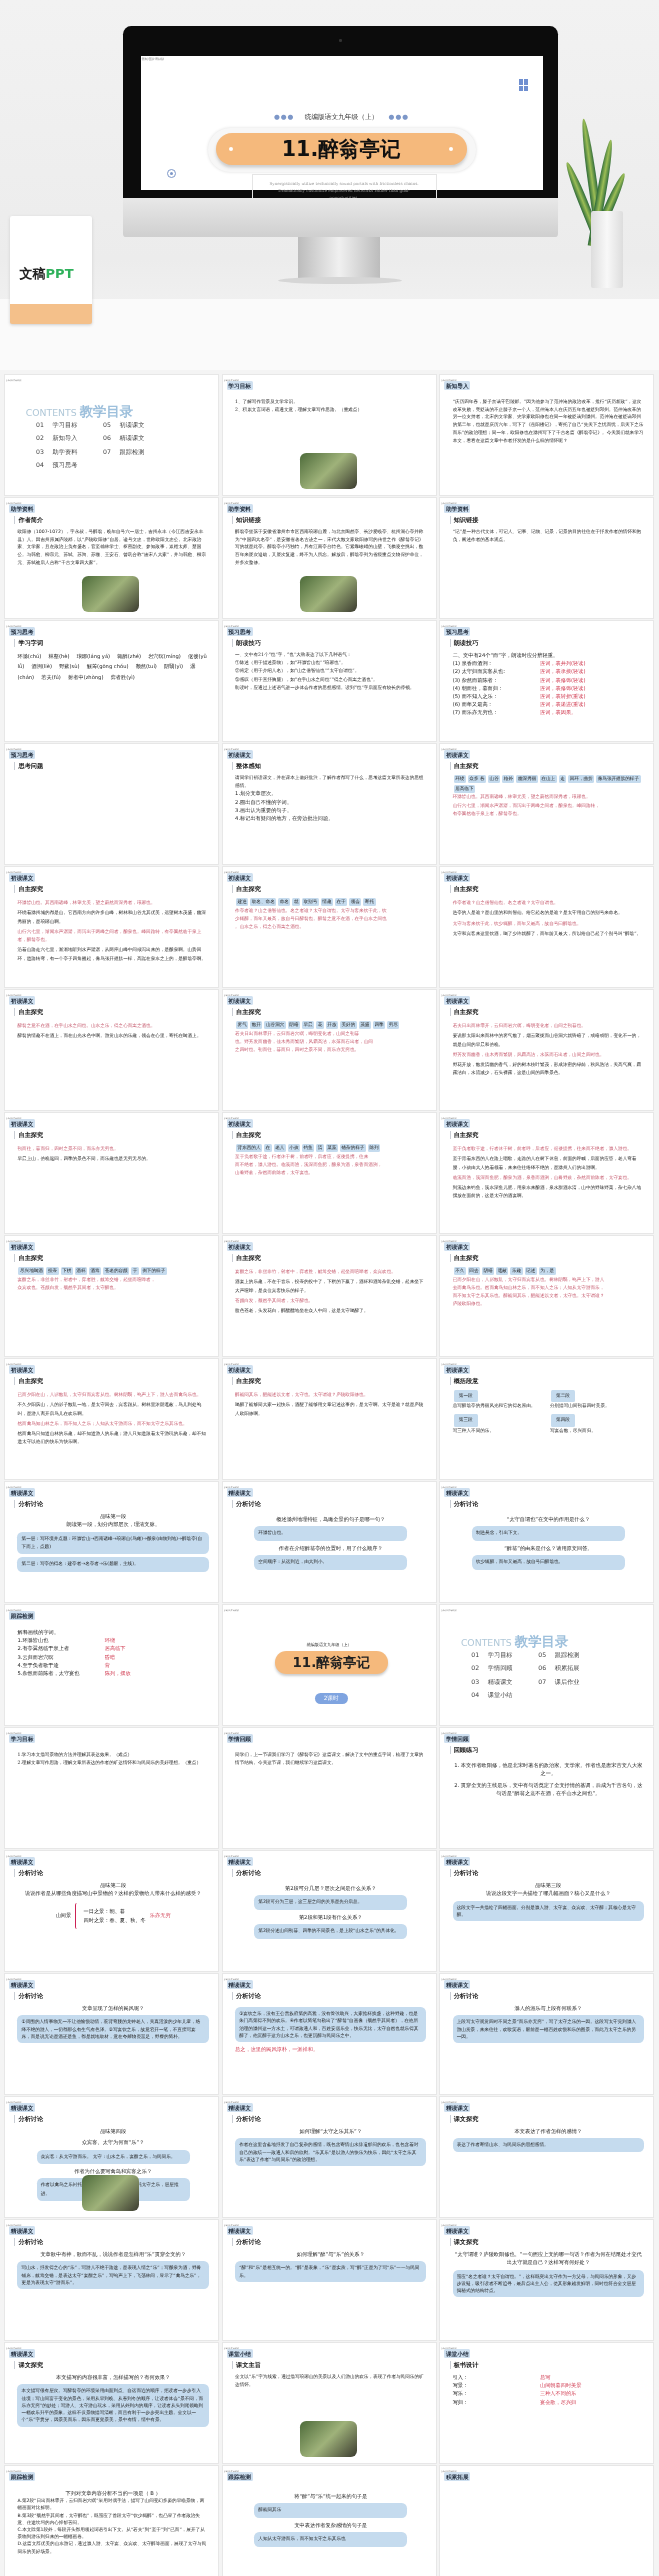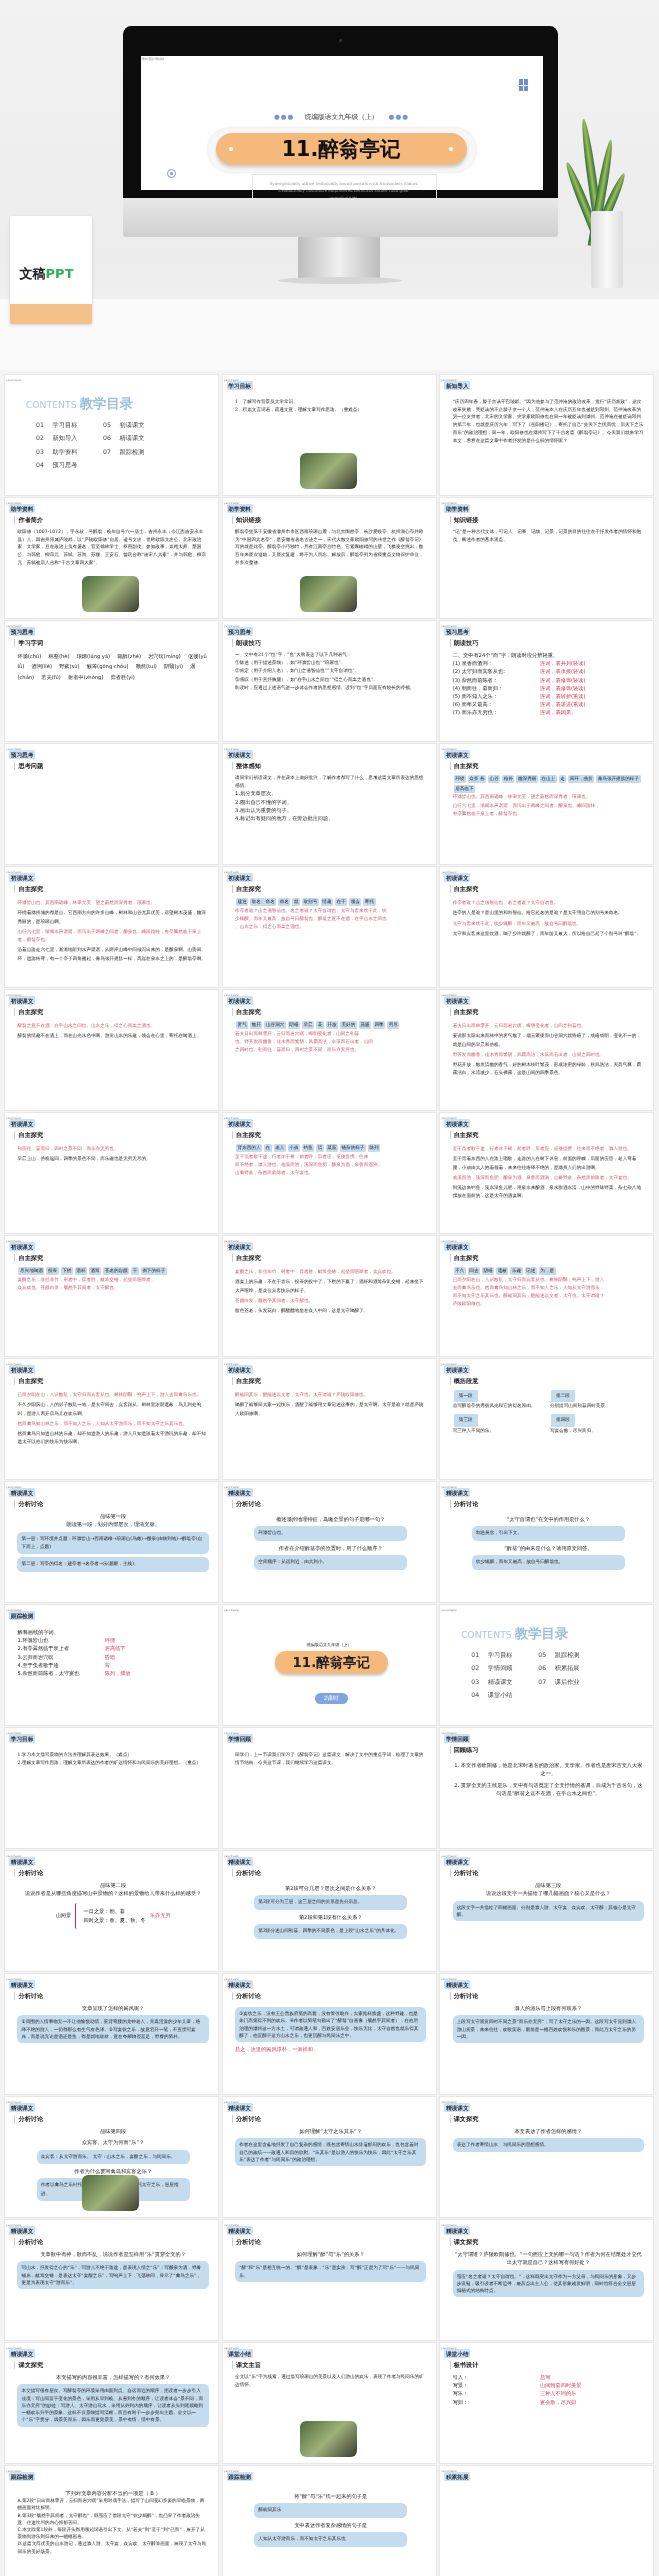--- a/index.html
+++ b/index.html
@@ -36,21 +36,21 @@
   .ph{position:absolute;left:1px;top:1px;font-size:2.1px;color:#888}
   .tag{position:absolute;left:4.1px;top:6.2px;background:#cfe0f0;border-radius:1.5px;padding:0.5px 1.5px;font-size:5.7px;font-weight:bold;color:#1f2a3a}
   .sec{position:absolute;left:9.3px;top:17.5px;border-left:1.5px solid #c9cdd4;padding-left:3.1px;font-size:6.2px;font-weight:bold}
   .body{position:absolute;left:12.4px;right:9.3px;top:32px}
   .center{text-align:center}
   .red{color:#d0394f}
   .cls{font-family:"DejaVu Serif",serif;color:#c4566a;font-size:4.6px}
   .box{background:#c5dbee;border-radius:5.2px;padding:3.1px 4.1px;margin:3.1px auto}
   .chip{display:inline-block;background:#c5dbee;border-radius:1.5px;padding:0 1.5px;margin:0.5px 1px;font-size:4.6px}
   .ann{font-family:"DejaVu Serif",serif;font-size:4.6px}
-  .toc-title{position:absolute;left:20.6px;top:25px;font-size:13.4px;font-weight:bold;color:#9ec0dc}
+  .toc-title{position:absolute;left:20.6px;top:33px;font-size:13.4px;font-weight:bold;color:#9ec0dc}
   .toc-title small{font-size:9.3px;color:#b0c8d8;font-weight:normal;margin-right:3.1px}
   .toc{position:absolute;left:31px;top:46px;display:grid;grid-template-columns:67px 67px;row-gap:5.2px;font-size:6.2px;color:#444}
   .toc span b{display:inline-block;width:16.5px;font-weight:normal}
   .photo{position:absolute;border-radius:6.2px}
   .brace{display:inline-block;border-left:1px solid #c25;border-radius:4.1px;height:26px;width:4.1px;vertical-align:middle}
 </style>
 </head>
 <body>
 
 <div class="hero">

